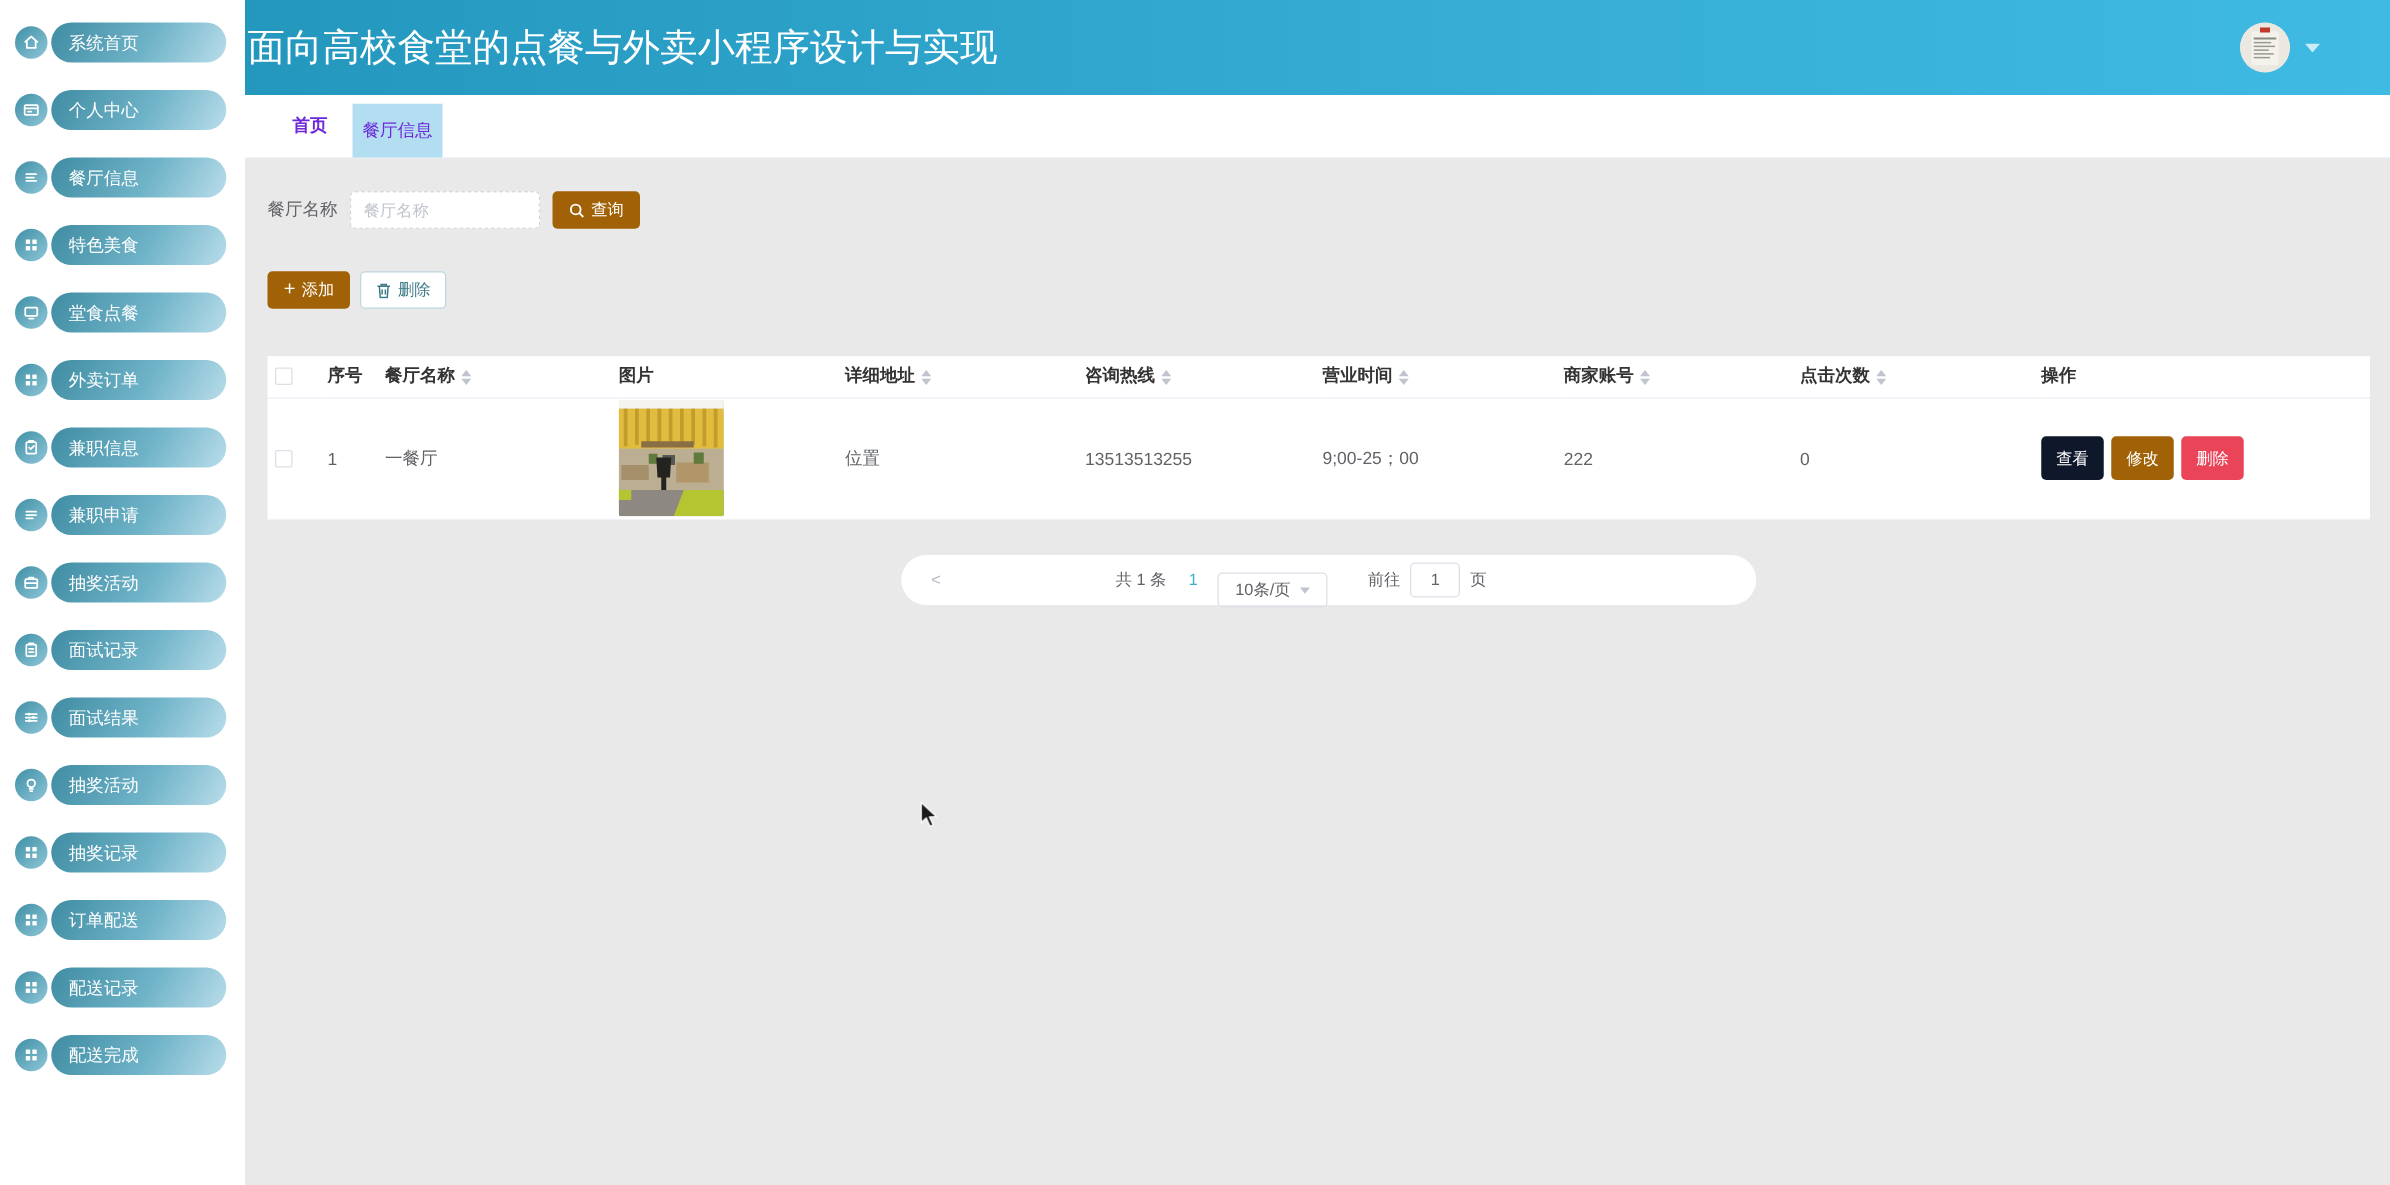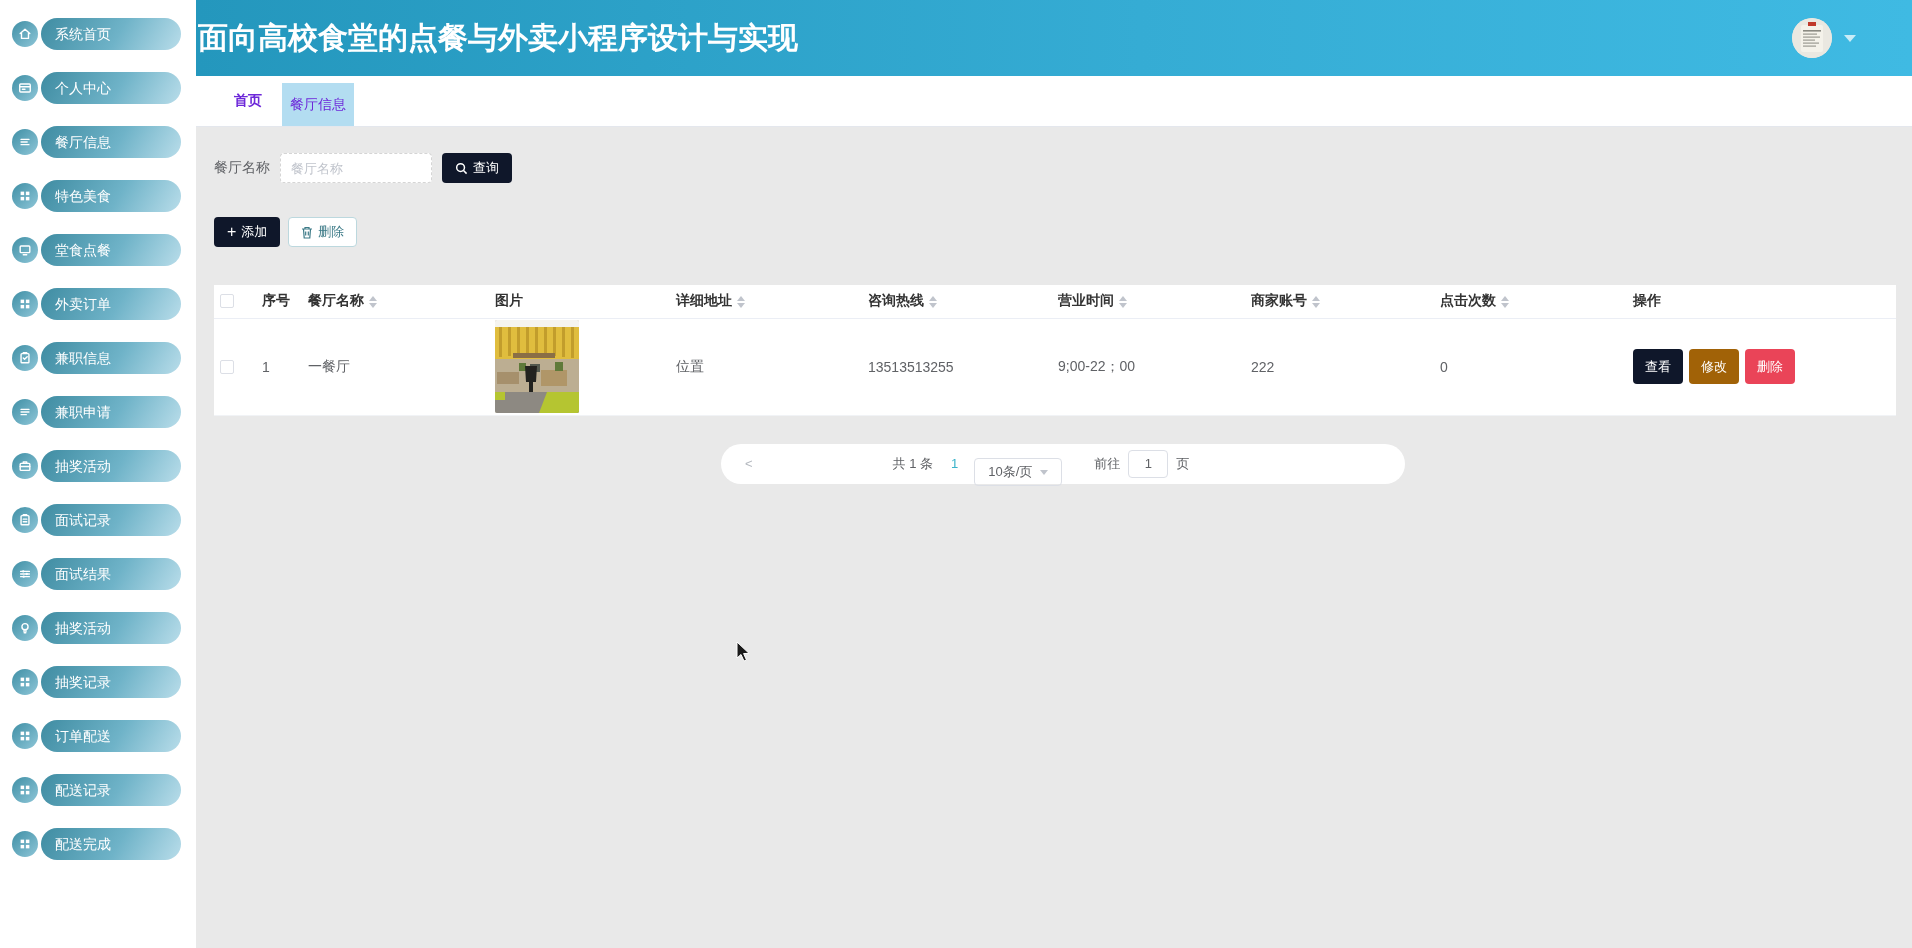--- a/index.html
+++ b/index.html
@@ -15,21 +15,21 @@
     display:flex; align-items:center; justify-content:center; margin-right:3px; }
   .side-icon svg { width:14px; height:14px; stroke:#fff; fill:none; stroke-width:1.6; stroke-linecap:round; stroke-linejoin:round; }
   .side-pill { flex:1; height:32px; line-height:32px; margin-right:15px; border-radius:16px;
     background:linear-gradient(120deg,#3f8ca2 0%,#6fb3c8 55%,#b9ddea 100%);
     color:#fff; font-size:14px; padding-left:14px; white-space:nowrap; }
 
   
   .main { flex:1; display:flex; flex-direction:column; }
   .topbar { height:76px; background:linear-gradient(90deg,#2497bd 0%,#35acd4 55%,#3fbae3 100%);
     display:flex; align-items:center; justify-content:space-between; flex:0 0 76px; }
-  .topbar h1 { color:#fff; font-size:30px; font-weight:bold; margin-left:2px; white-space:nowrap; }
+  .topbar h1 { color:#fff; font-size:30px; font-weight:normal; margin-left:2px; white-space:nowrap; }
   .user { display:flex; align-items:center; margin-right:56px; cursor:pointer; }
   .avatar { width:40px; height:40px; border-radius:50%; overflow:hidden; background:#e9e7e0; display:block; }
   .user-caret { width:0; height:0; border-left:6px solid transparent; border-right:6px solid transparent;
     border-top:7px solid #c9ecf7; margin-left:12px; }
 
   
   .tabbar { height:51px; background:#fff; display:flex; align-items:stretch; padding-left:18px;
     border-bottom:1px solid #e4e7ed; flex:0 0 51px; }
   .tab { display:flex; align-items:center; padding:0 20px; font-size:14px; font-weight:bold; color:#6d28d9; cursor:pointer; }
   .tab.active { background:#b3ddf1; font-weight:normal; margin-top:7px; padding:0 8px; }
@@ -37,21 +37,21 @@
   
   .content { flex:1; background:#e9e9e9; padding:26px 16px 0 18px; position:relative; }
 
   .search-row { display:flex; align-items:center; }
   .search-row label { font-size:14px; color:#606266; margin-right:10px; }
   .search-input { width:152px; height:30px; border:1px dashed #d5d5d5; border-radius:4px; background:#fff;
     padding:0 10px; font-size:13px; color:#606266; outline:none; }
   .search-input::placeholder { color:#c0c4cc; }
   .btn { height:30px; border:none; border-radius:4px; font-size:13px; display:inline-flex;
     align-items:center; justify-content:center; cursor:pointer; font-family:inherit; }
-  .btn-teal { background:#0f172a; color:#fff; padding:0 13px; }
+  .btn-teal { background:#a16207; color:#fff; padding:0 13px; }
   .btn-teal svg { margin-right:5px; }
   .search-btn { margin-left:10px; }
   .toolbar { margin-top:34px; display:flex; align-items:center; }
   .plus-glyph { font-size:16px; margin-right:5px; font-weight:normal; line-height:1; }
   .btn-outline { background:#fff; border:1px solid #bcd8de; color:#3c7a87; padding:0 12px; margin-left:8px; }
   .btn-outline svg { margin-right:5px; stroke:#3c7a87; }
 
   
   .table-wrap { margin-top:37px; background:#fff; width:1682px; }
   table { border-collapse:collapse; table-layout:fixed; width:1682px; font-size:14px;margin-top:38px; }
@@ -398,21 +398,21 @@
                   <rect x="60" y="42" width="8" height="9" fill="#5f7a3a"></rect>
                   <rect x="24" y="43" width="7" height="8" fill="#5f7a3a"></rect>
                   <path d="M30 46 L42 46 L41 62 L38 62 L38 78 L34 78 L34 62 L31 62 Z" fill="#23231f"></path>
                   <rect x="0" y="72" width="84" height="21" fill="#8d8982"></rect>
                   <path d="M52 72 L84 72 L84 93 L44 93 Z" fill="#b5c531"></path>
                   <rect x="0" y="72" width="10" height="8" fill="#b5c531"></rect>
                 </svg>
               </td>
               <td>位置</td>
               <td>13513513255</td>
-              <td>9;00-22；00</td>
+              <td>9;00-25；00</td>
               <td>222</td>
               <td>0</td>
               <td>
                 <div class="row-actions">
                   <button class="act act-view">查看</button>
                   <button class="act act-edit">修改</button>
                   <button class="act act-del">删除</button>
                 </div>
               </td>
             </tr>

